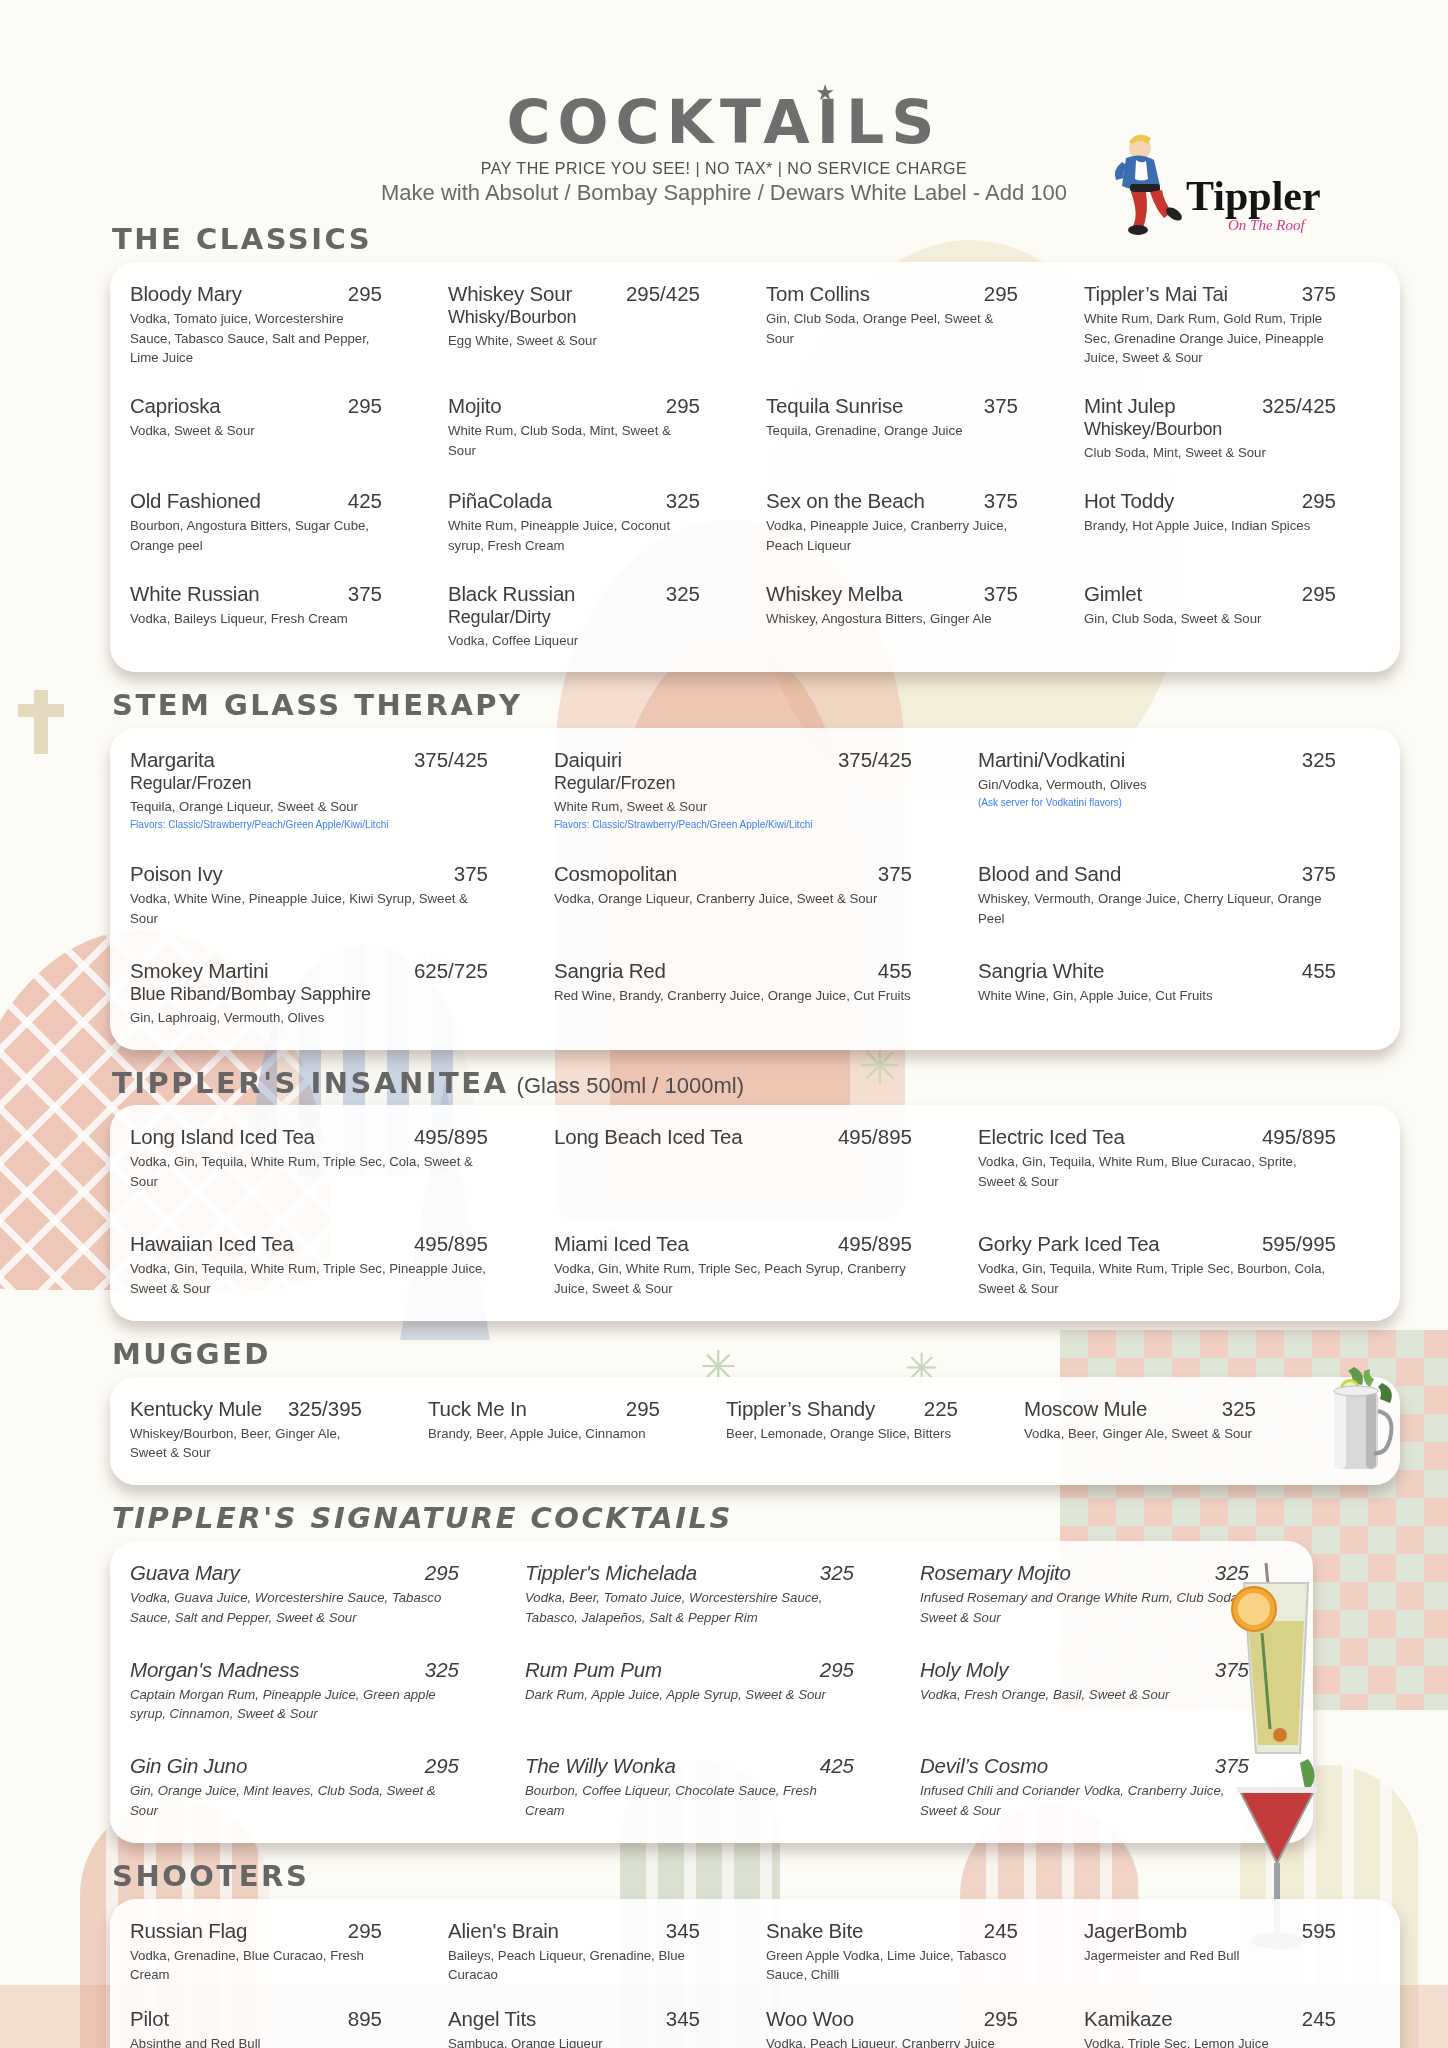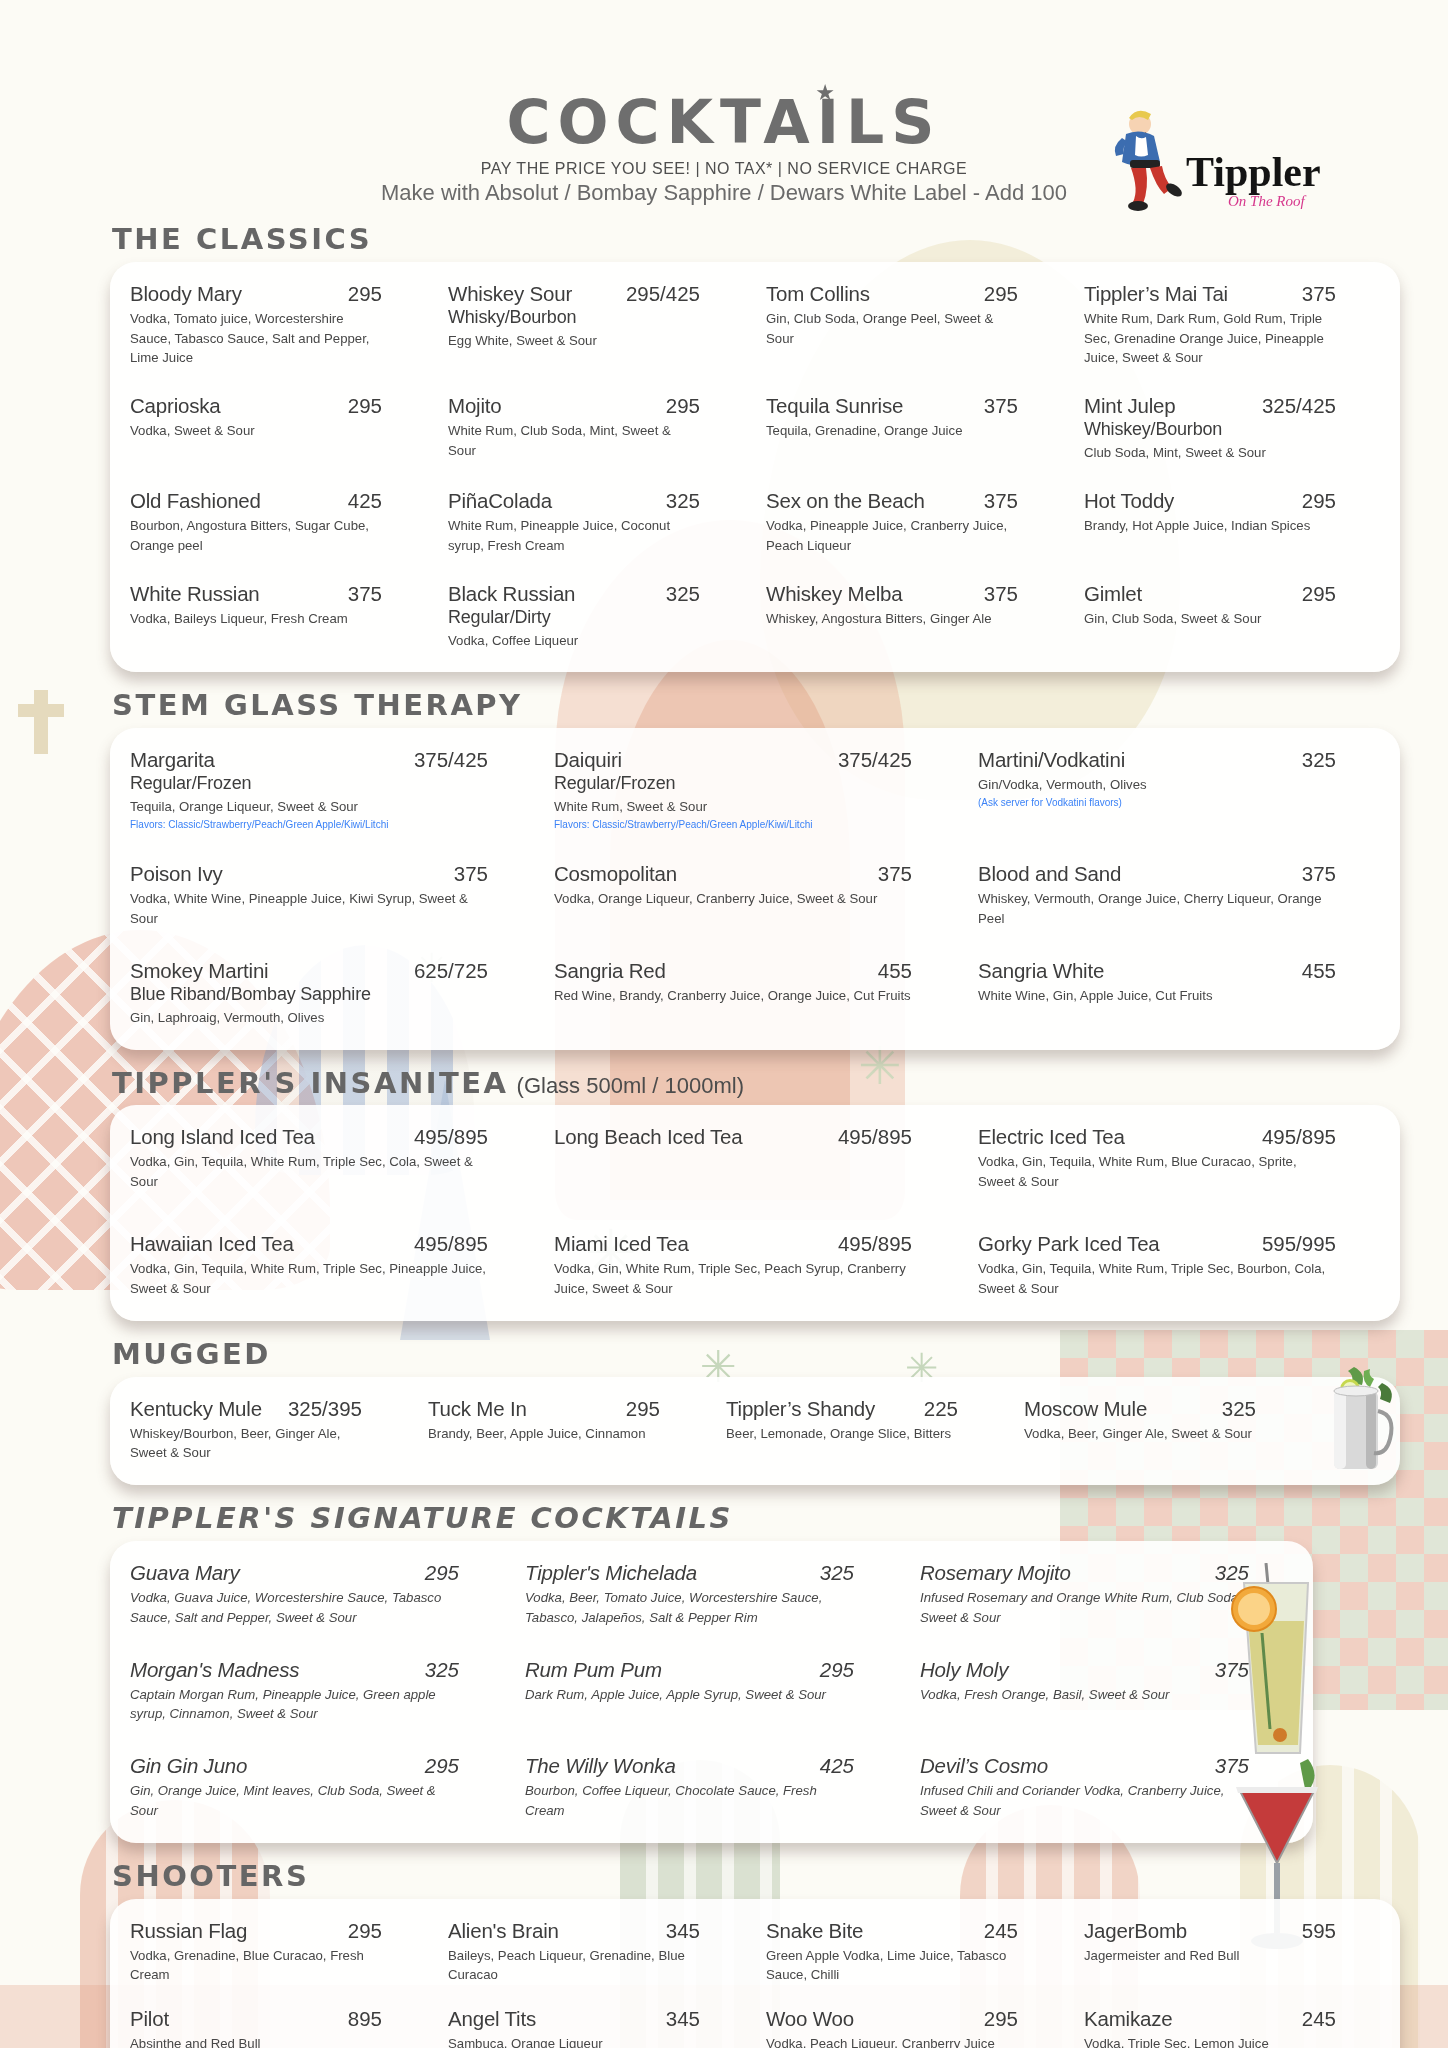--- a/index.html
+++ b/index.html
@@ -44,21 +44,21 @@
   
   .content{position:relative;z-index:1;}
   .menu-header{text-align:center;padding-top:92px;}
   .menu-title-wrap{position:relative;display:inline-block;}
   .menu-title{font-family:"DejaVu Sans",sans-serif;font-weight:800;font-size:60px;letter-spacing:7px;
     color:#6e6e6e;line-height:1;}
   .title-star{position:absolute;top:-12px;left:71%;font-size:22px;color:#6e6e6e;}
   .menu-tagline{margin-top:8px;font-size:16px;font-weight:400;color:#4e4e4e;letter-spacing:.5px;}
   .menu-note{margin-top:2px;font-size:22px;color:#6a6a6a;}
   
-  .logo{position:absolute;right:100px;top:94px;width:250px;height:130px;}
+  .logo{position:absolute;right:100px;top:118px;width:250px;height:130px;}
   .logo svg{width:100%;height:100%;}
   
   .menu-sections{padding:0 48px 0 110px;}
   .menu-section{margin-top:18px;}
   .sec-title{margin:9px 0 6px 2px;font-family:"DejaVu Sans",sans-serif;font-weight:800;font-size:29px;
     letter-spacing:2.5px;color:#666;line-height:1.1;}
   .sec-suffix{font-family:"Liberation Sans",sans-serif;font-weight:400;font-size:22px;letter-spacing:0;color:#4c4c4c;margin-left:8px;}
   .panel{position:relative;background:rgba(255,255,255,.9);border-radius:26px;
     box-shadow:0 9px 14px rgba(95,70,60,.28);padding:20px 30px 22px 20px;width:auto;}
   .grid{display:grid;column-gap:32px;}

